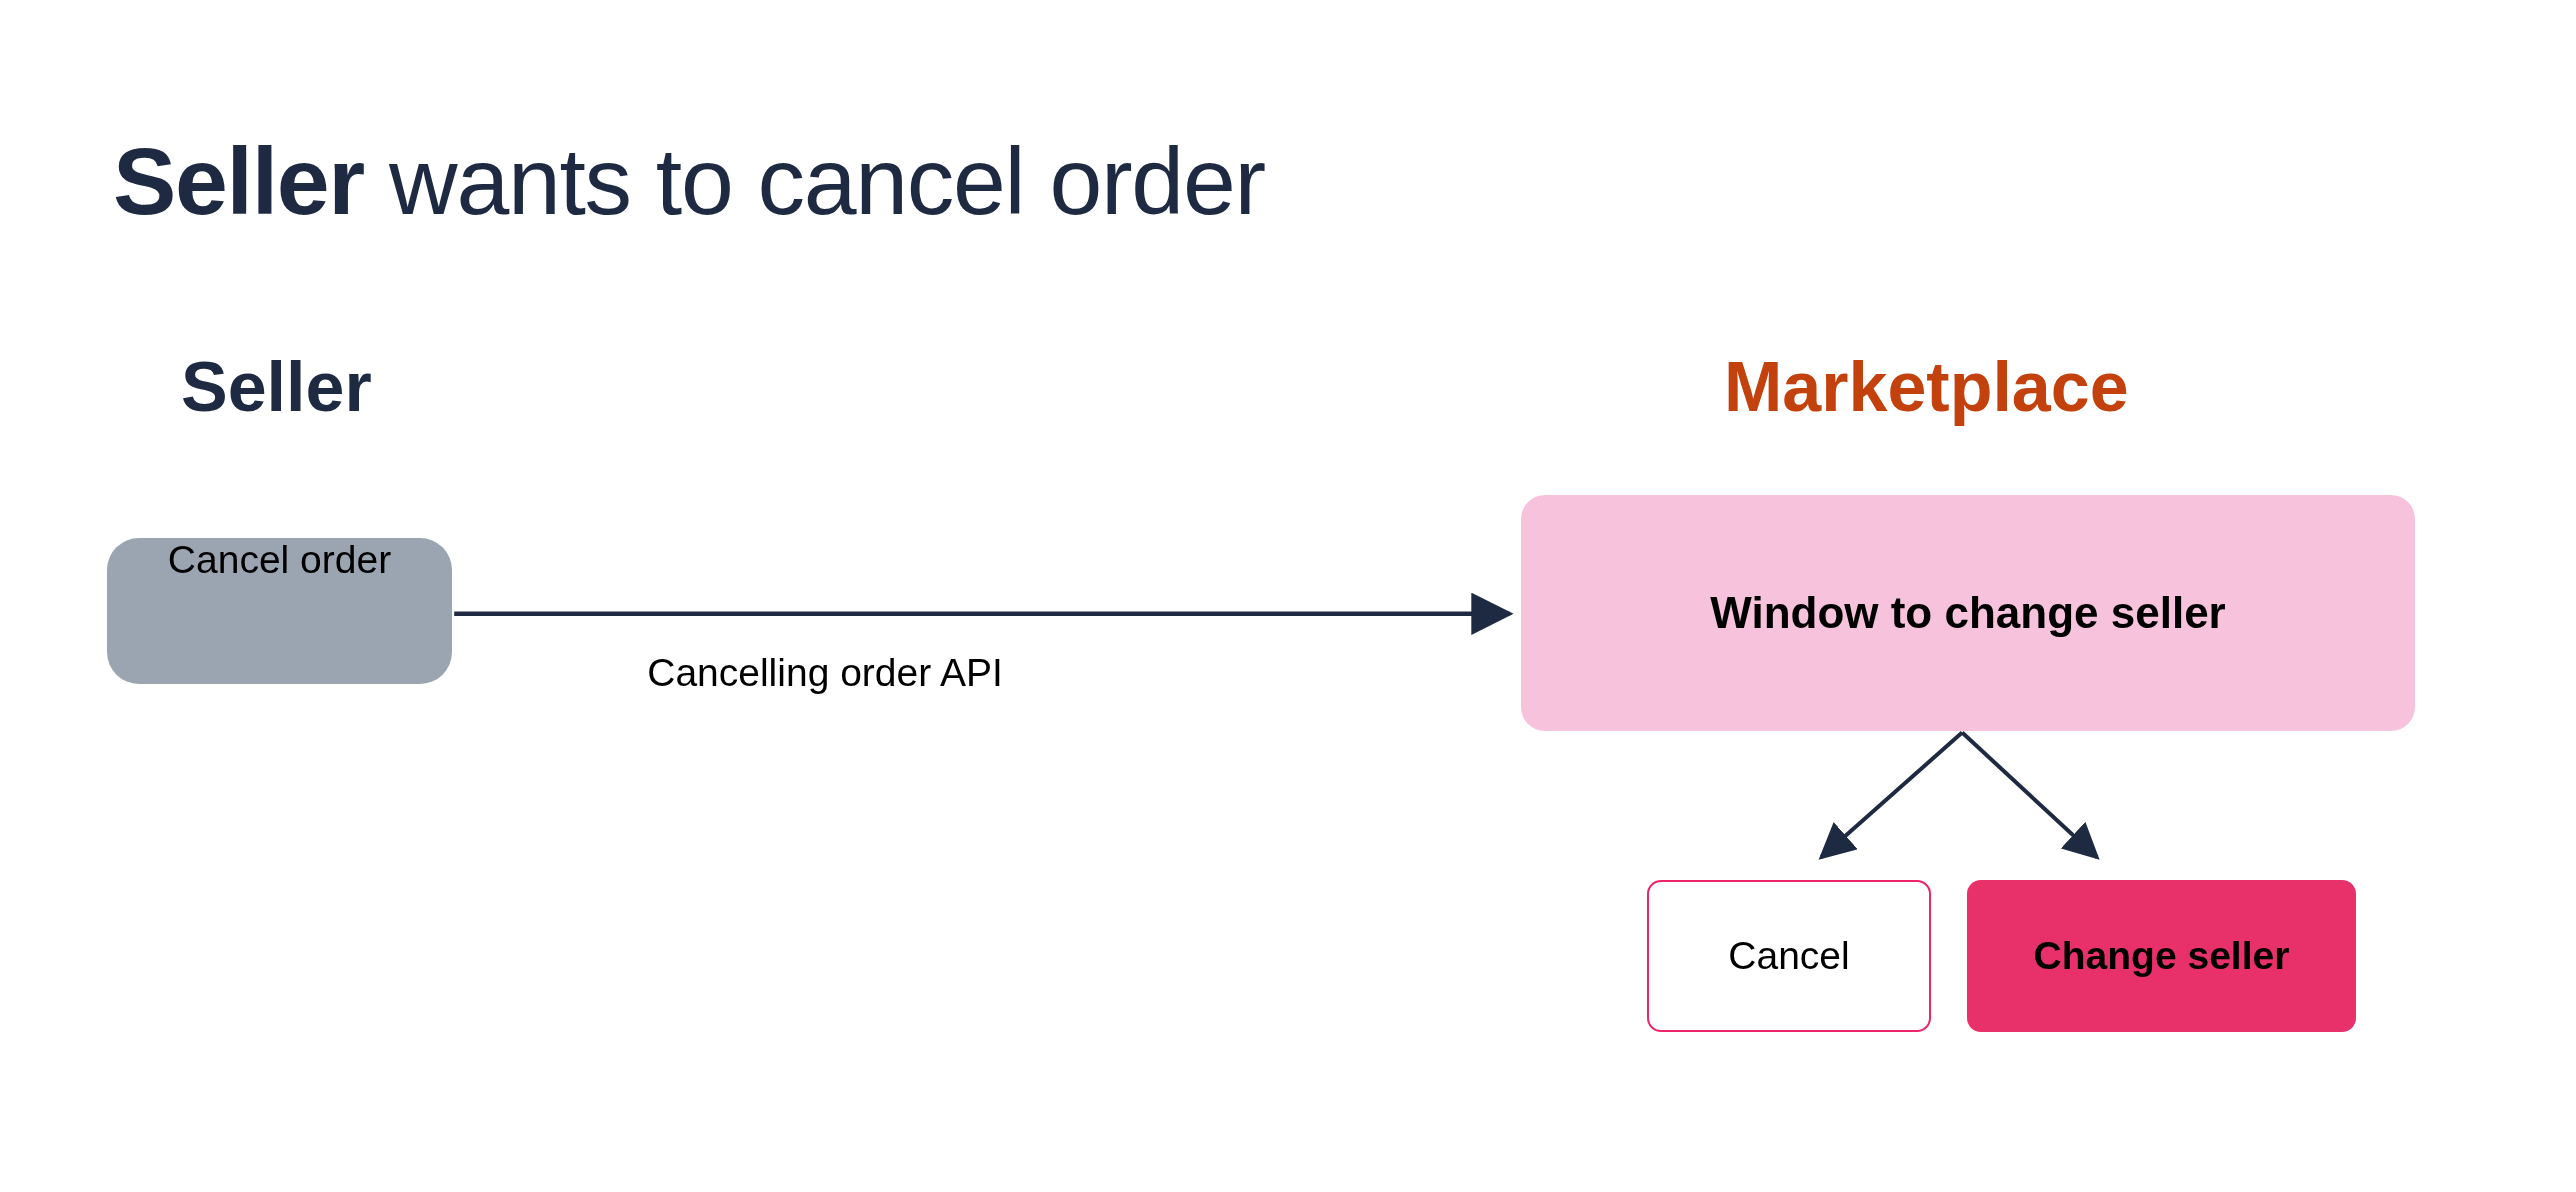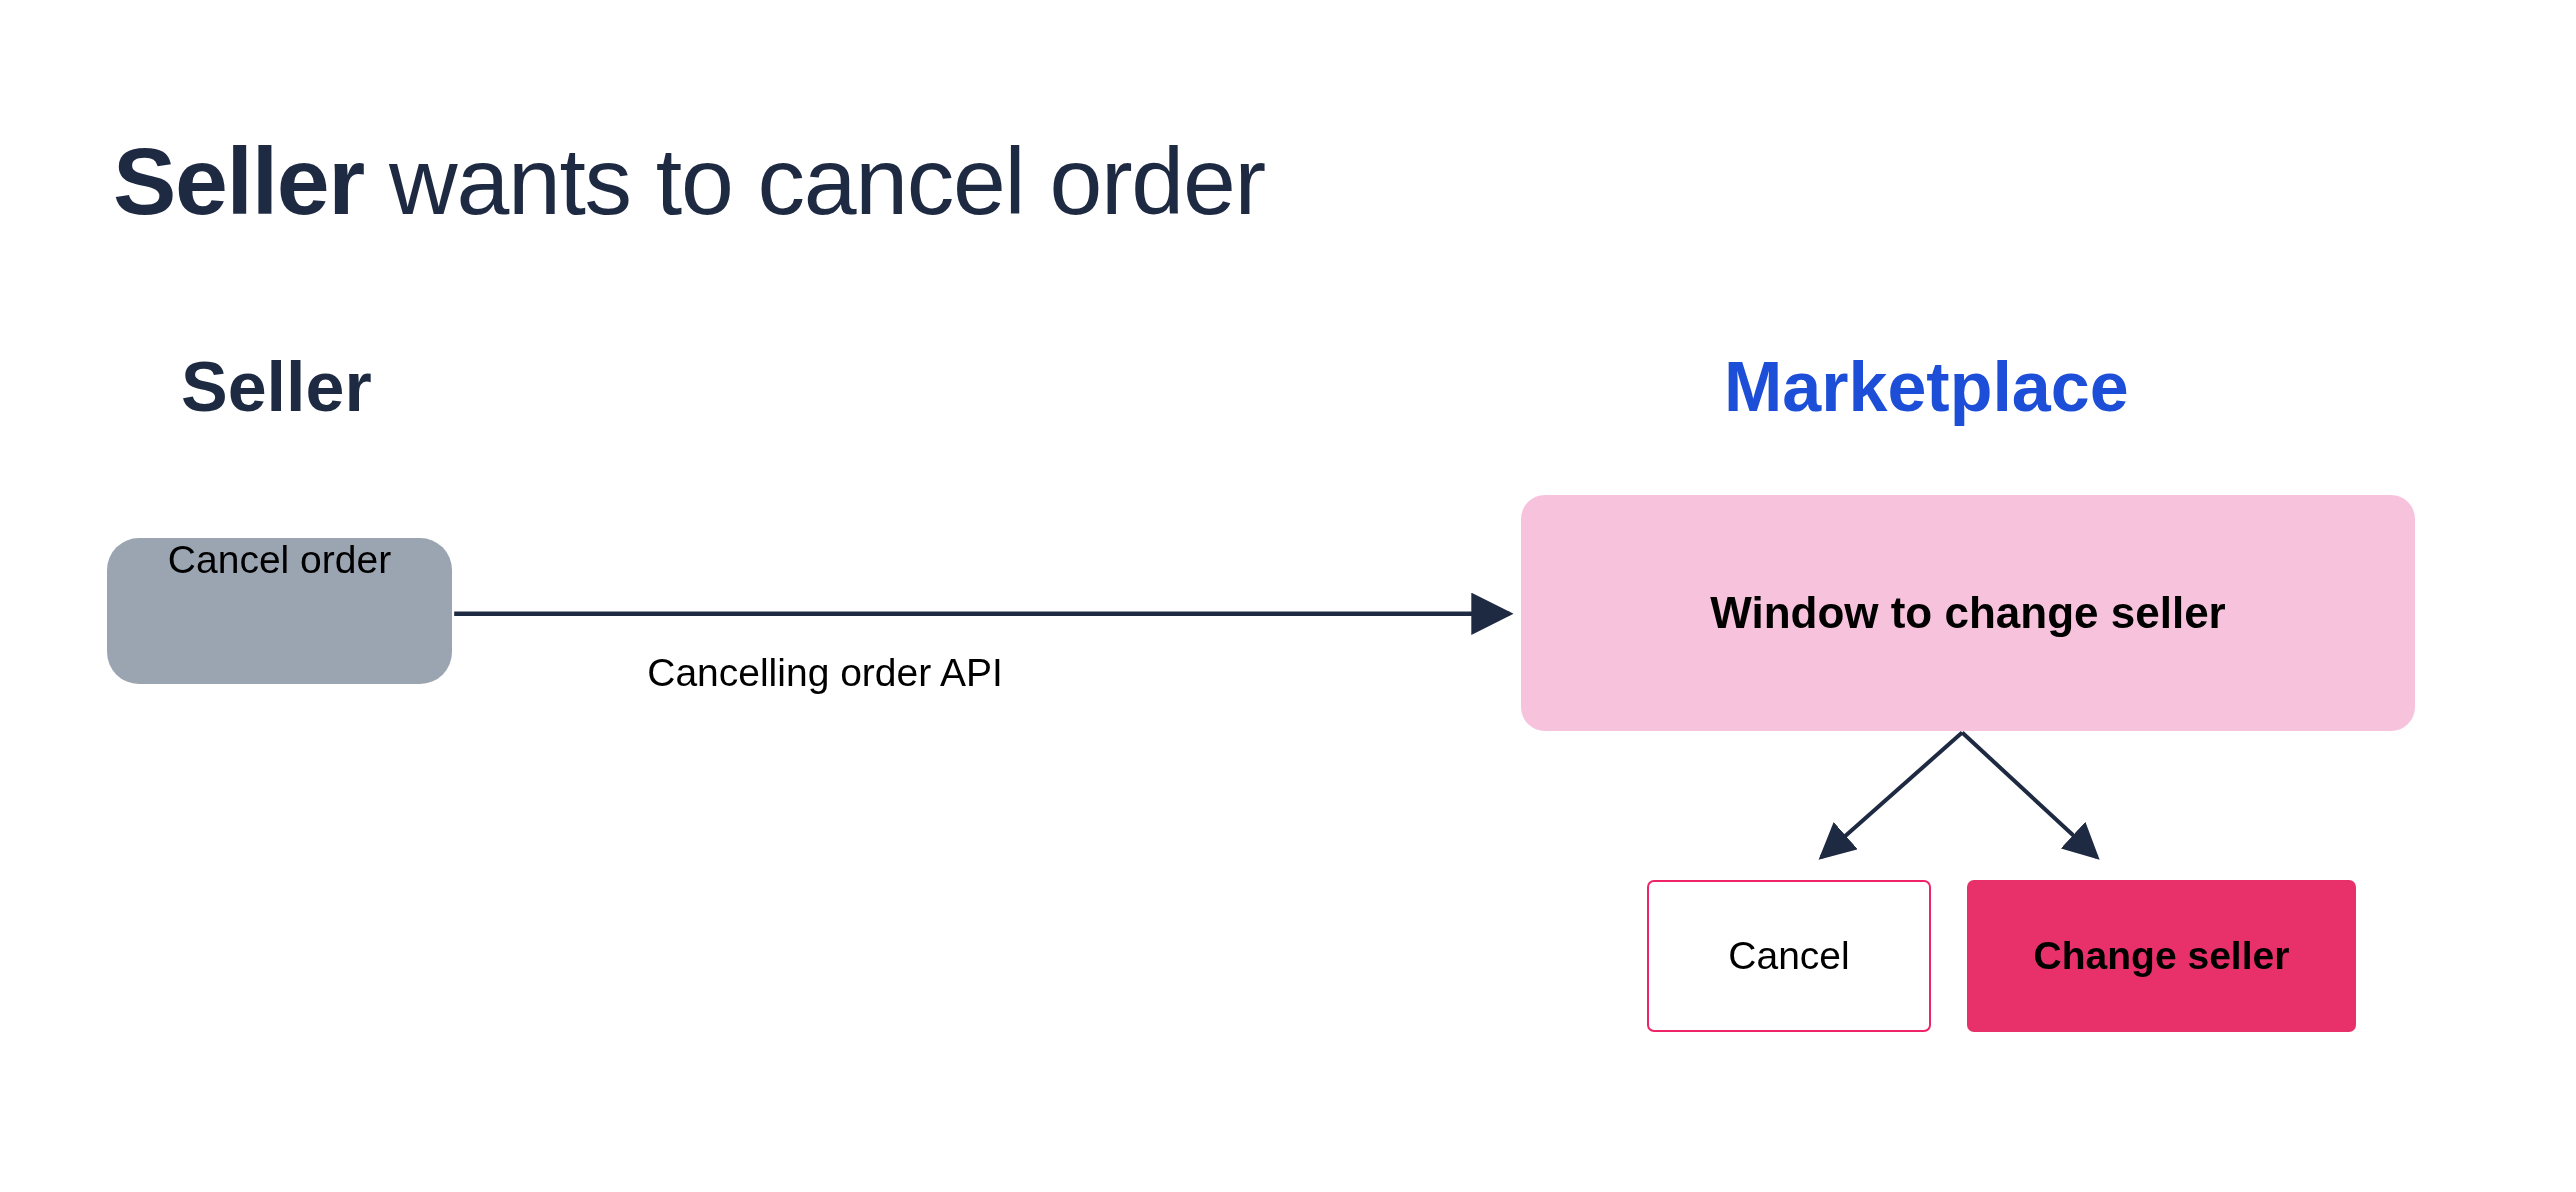--- a/index.html
+++ b/index.html
@@ -33,21 +33,21 @@
   
   .col-header {
     position: absolute;
     top: 349px;
     font-size: 70px;
     font-weight: bold;
     line-height: 1.1;
     white-space: nowrap;
   }
   .col-header.seller { left: 181px; color: #1E2A42; }
-  .col-header.marketplace { left: 1724px; color: #1d4ed8; }
+  .col-header.marketplace { left: 1724px; color: #c2410c; }
 
   
   .cancel-order-box {
     position: absolute;
     left: 107px;
     top: 538px;
     width: 345px;
     height: 146px;
     background: #9BA5B2;
     border-radius: 32px;
@@ -87,21 +87,21 @@
     color: #000000;
   }
   .arrow-label .api-line { font-style: normal; }
   .arrow-label .post-line { font-style: italic; }
 
   
   .btn {
     position: absolute;
     top: 880px;
     height: 152px;
-    border-radius: 7px;
+    border-radius: 14px;
     display: flex;
     align-items: center;
     justify-content: center;
     font-size: 39px;
     box-sizing: border-box;
   }
   .btn.cancel {
     left: 1647px;
     width: 284px;
     background: #ffffff;

